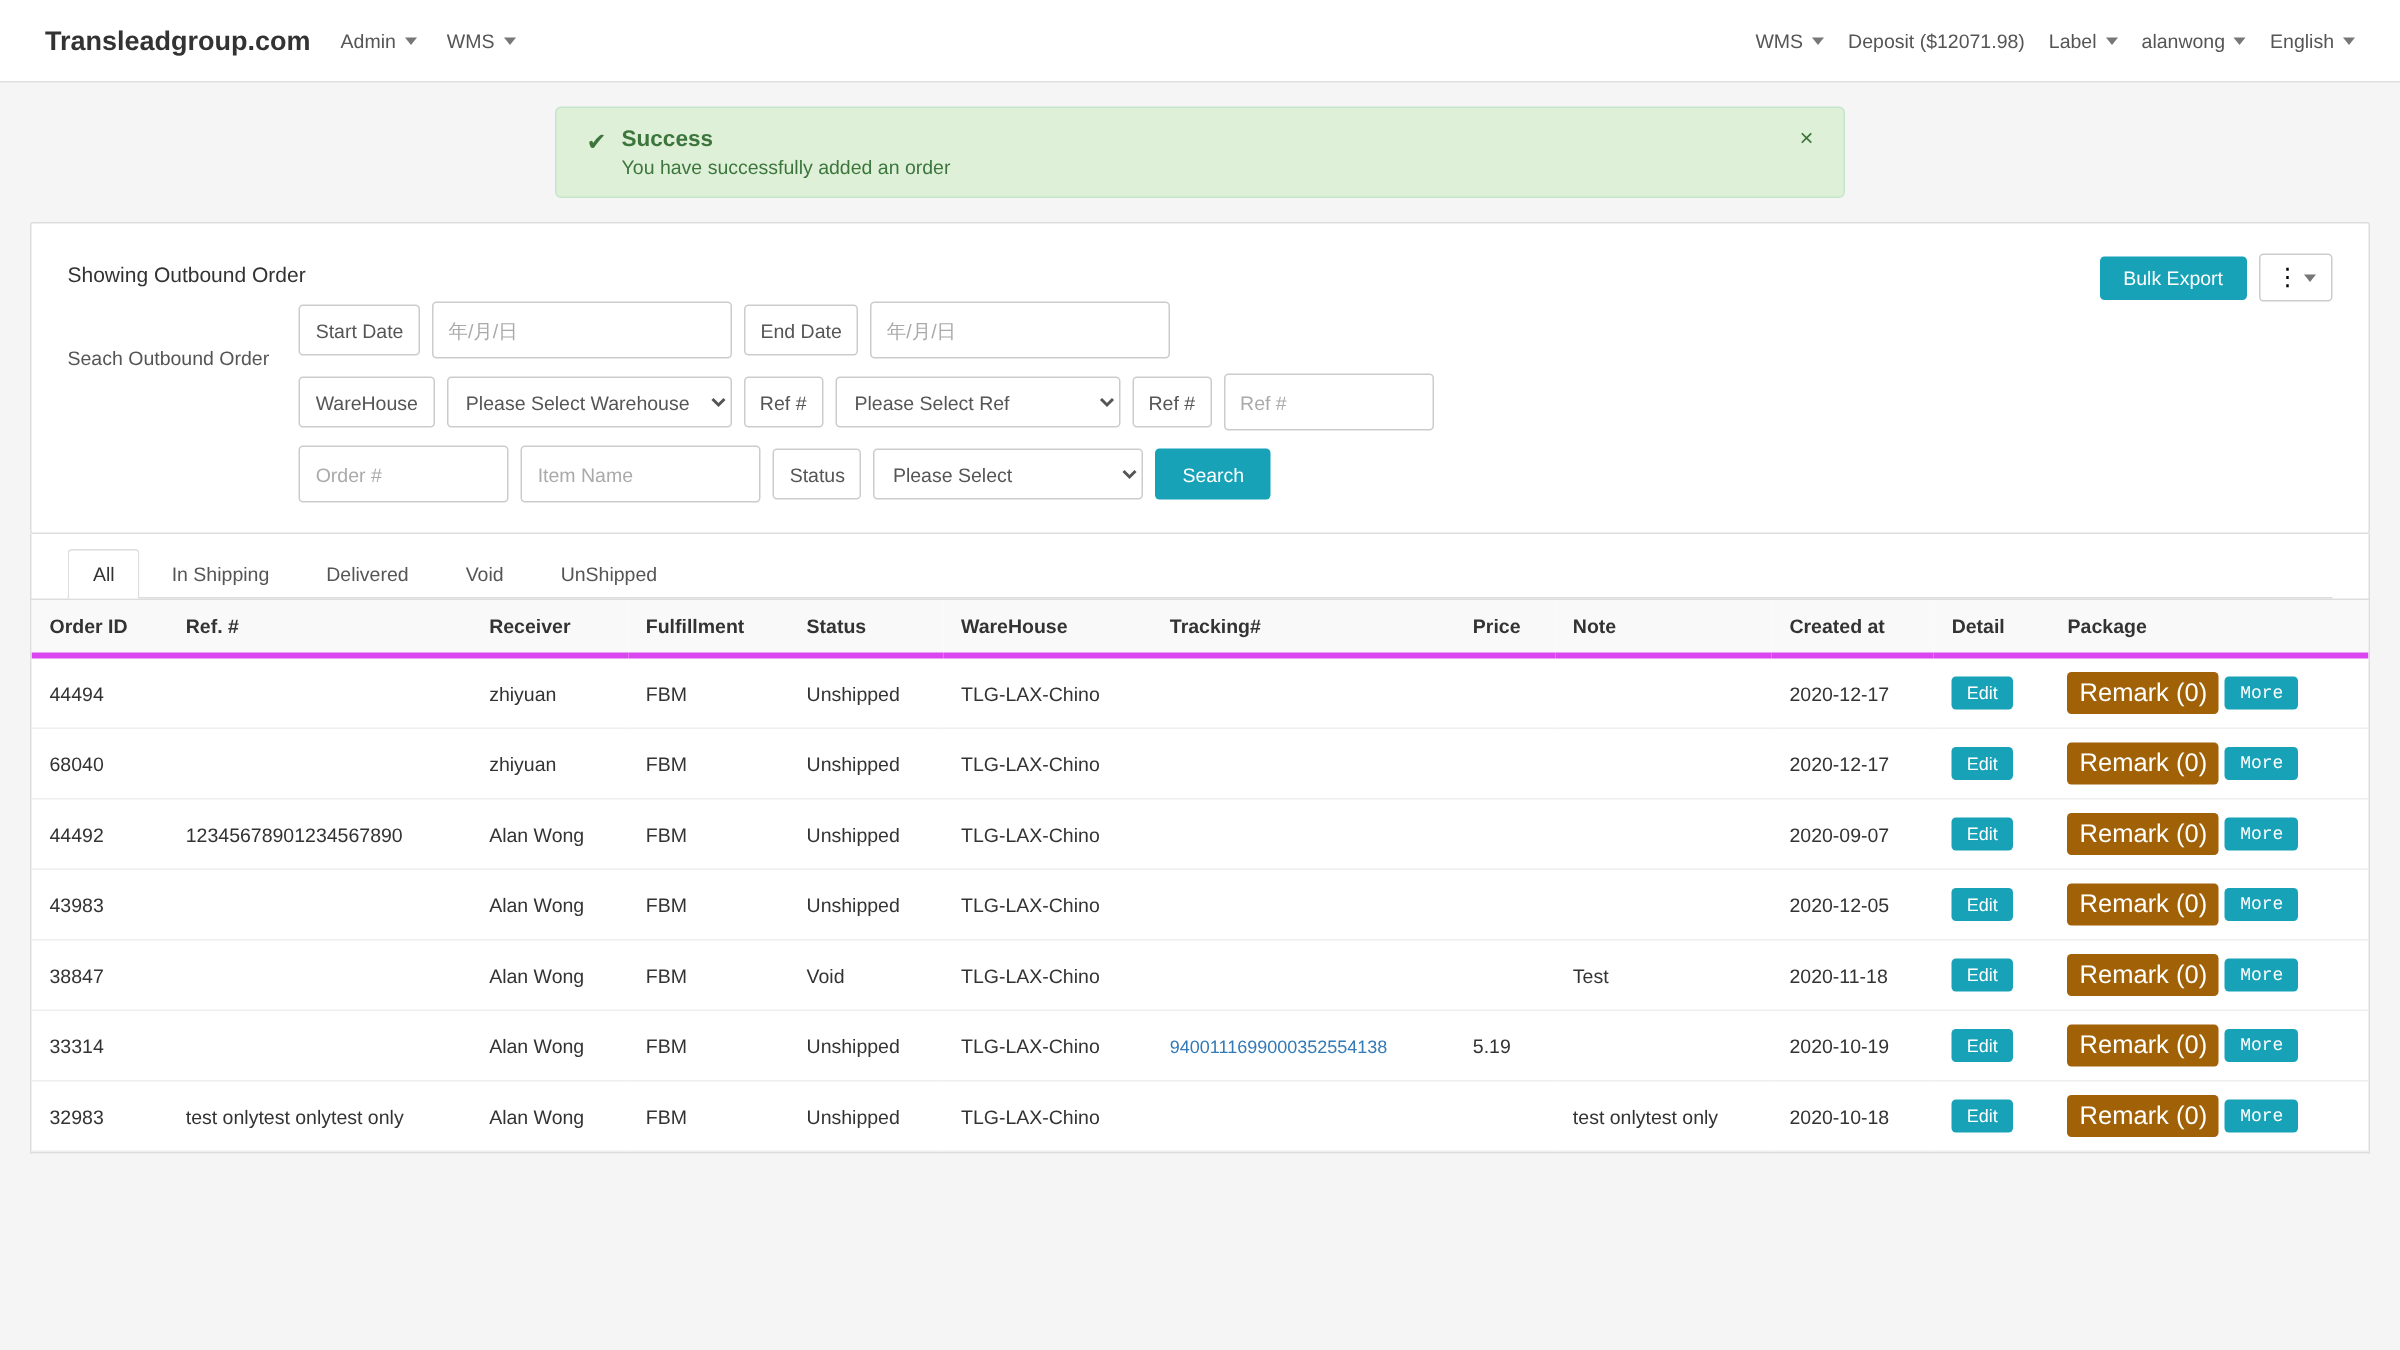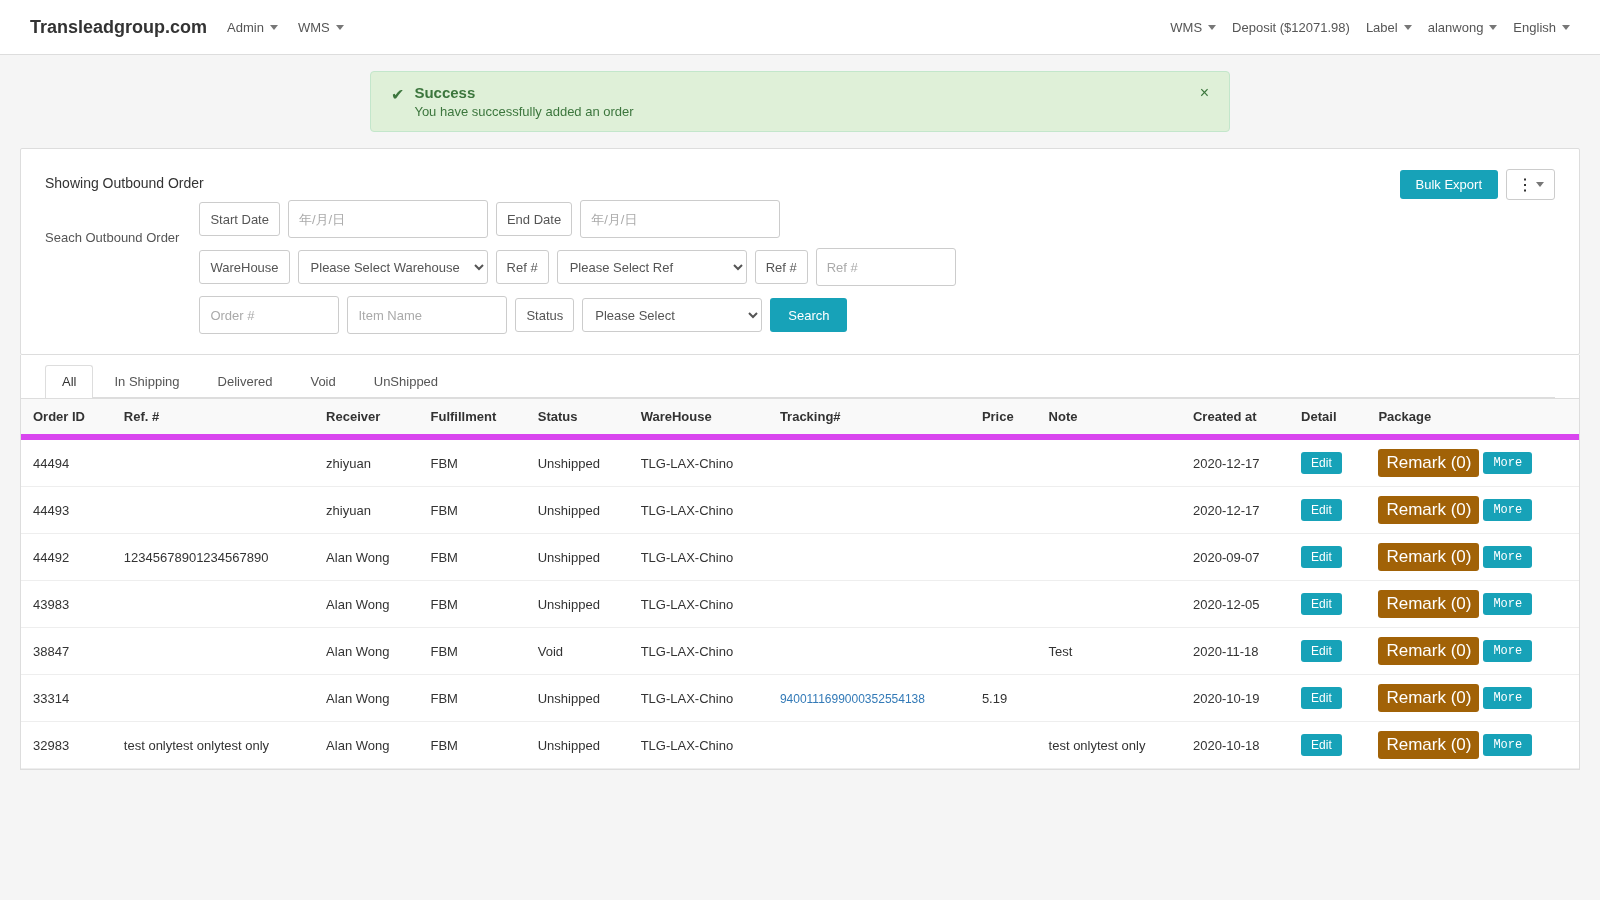--- a/index.html
+++ b/index.html
@@ -141,21 +141,21 @@
       border-color: #ddd;
       border-bottom-color: #fff;
       color: #333;
       font-weight: normal;
       margin-bottom: -1px;
     }
 
     
     .table-area { background: #fff; border: 1px solid #ddd; border-top: none; overflow-x: auto; }
     table { width: 100%; border-collapse: collapse; }
-    thead tr { background: #f9f9f9; border-bottom: 6px solid #d946ef; }
+    thead tr { background: #f9f9f9; border-bottom: 4px solid #d946ef; }
     th { padding: 10px 12px; text-align: left; font-size: 13px; font-weight: bold; color: #333; white-space: nowrap; }
     td { padding: 9px 12px; font-size: 13px; color: #333; border-bottom: 1px solid #eee; vertical-align: middle; }
 
     .btn-edit {
       background: #17a2b8;
       color: #fff;
       border: none;
       padding: 4px 10px;
       border-radius: 3px;
       cursor: pointer;
@@ -341,21 +341,21 @@
         <button class="btn-edit">Edit</button>
       </td>
       <td>
         <div class="action-btns">
           <button class="btn-remark">Remark (0)</button>
           <button class="btn-more">More</button>
         </div>
       </td>
     </tr>
           <tr>
-      <td>44493</td>
+      <td>68040</td>
       <td></td>
       <td>zhiyuan</td>
       <td>FBM</td>
       <td>Unshipped</td>
       <td>TLG-LAX-Chino</td>
       <td></td>
       <td></td>
       <td></td>
       <td>2020-12-17</td>
       <td>

